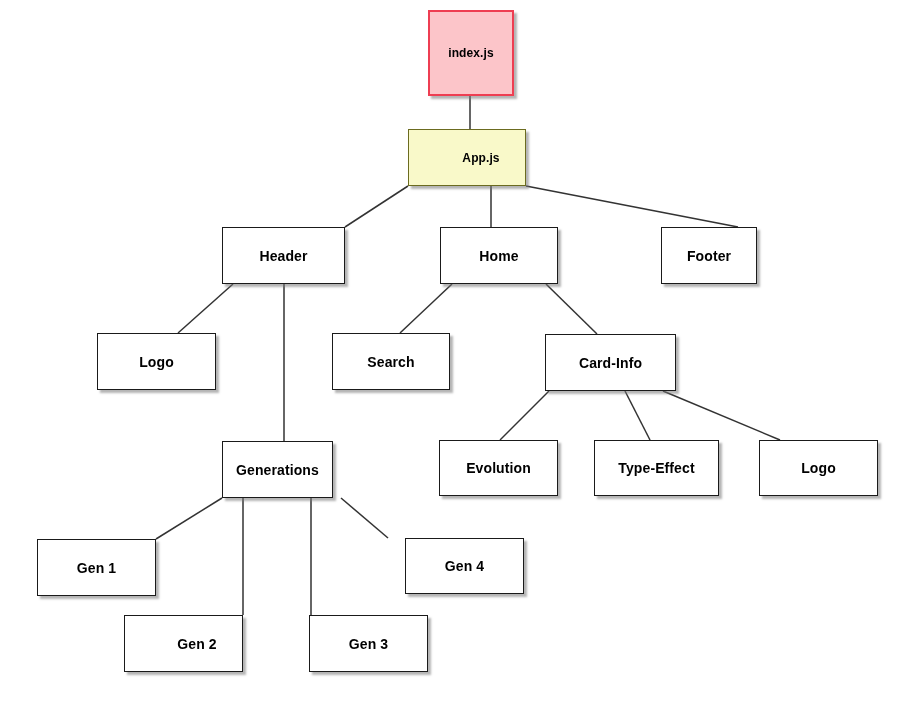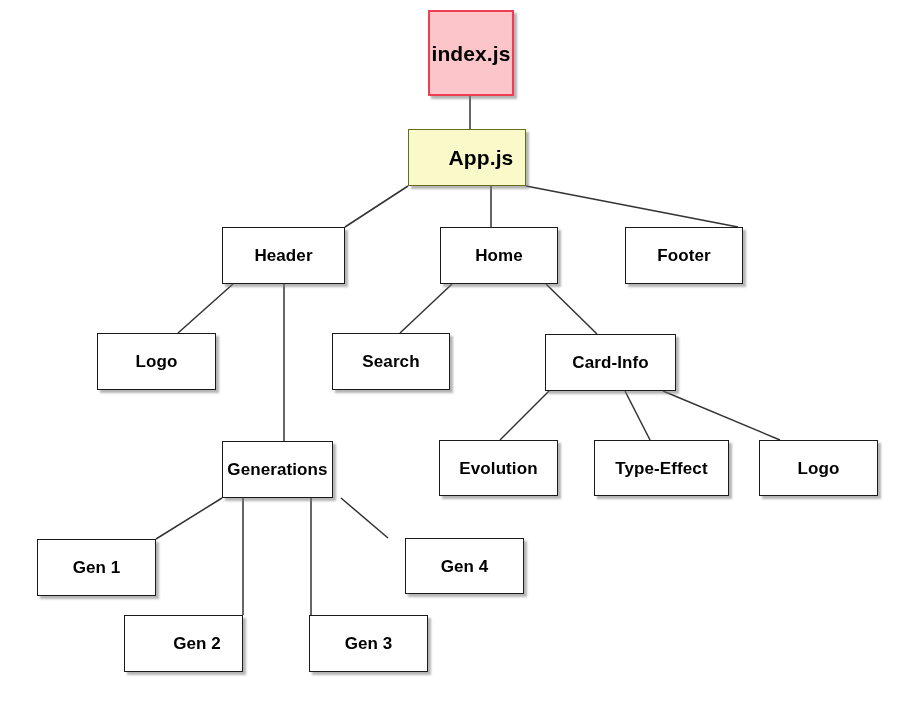--- a/index.html
+++ b/index.html
@@ -27,38 +27,38 @@
     box-sizing: border-box;
     display: flex;
     align-items: center;
     justify-content: center;
     background: #ffffff;
     border: 1.6px solid #1a1a1a;
     box-shadow: 3px 3px 2px rgba(120,120,120,0.55);
     z-index: 2;
   }
   .node .label {
-    font-size: 17px;
+    font-size: 14px;
     font-weight: bold;
     color: #000000;
     letter-spacing: 0.1px;
     line-height: 1;
     white-space: nowrap;
   }
   .node.accent-pink {
     background: #fcc5c9;
     border: 2.4px solid #ee3e52;
   }
   .node.accent-yellow {
     background: #f9f9c9;
     border: 1.8px solid #6b6b1f;
   }
   .node.accent-pink .label,
   .node.accent-yellow .label {
-    font-size: 21px;
+    font-size: 12px;
   }
 </style>
 </head>
 <body>
 
 <div id="canvas">
   <svg id="edges" viewBox="0 0 912 720">
       <line x1="470" y1="96" x2="470" y2="129" stroke="#333333" stroke-width="1.5"></line>
       <line x1="408" y1="186" x2="345" y2="227" stroke="#333333" stroke-width="1.5"></line>
       <line x1="491" y1="186" x2="491" y2="227" stroke="#333333" stroke-width="1.5"></line>
@@ -81,39 +81,39 @@
       </div>
       <div class="node accent-yellow" style="left: 408px; top: 129px; width: 118px; height: 57px; padding-left: 28px;">
         <span class="label">App.js</span>
       </div>
       <div class="node" style="left: 222px; top: 227px; width: 123px; height: 57px;">
         <span class="label">Header</span>
       </div>
       <div class="node" style="left: 440px; top: 227px; width: 118px; height: 57px;">
         <span class="label">Home</span>
       </div>
-      <div class="node" style="left: 625px; top: 227px; width: 118px; height: 57px;">
+      <div class="node" style="left: 661px; top: 227px; width: 96px; height: 57px;">
         <span class="label">Footer</span>
       </div>
       <div class="node" style="left: 97px; top: 333px; width: 119px; height: 57px;">
         <span class="label">Logo</span>
       </div>
       <div class="node" style="left: 332px; top: 333px; width: 118px; height: 57px;">
         <span class="label">Search</span>
       </div>
       <div class="node" style="left: 545px; top: 334px; width: 131px; height: 57px;">
         <span class="label">Card-Info</span>
       </div>
       <div class="node" style="left: 222px; top: 441px; width: 111px; height: 57px; align-items: center;">
         <span class="label">Generations</span>
       </div>
       <div class="node" style="left: 439px; top: 440px; width: 119px; height: 56px;">
         <span class="label">Evolution</span>
       </div>
-      <div class="node" style="left: 594px; top: 440px; width: 135px; height: 56px;">
+      <div class="node" style="left: 594px; top: 440px; width: 125px; height: 56px;">
         <span class="label">Type-Effect</span>
       </div>
       <div class="node" style="left: 759px; top: 440px; width: 119px; height: 56px;">
         <span class="label">Logo</span>
       </div>
       <div class="node" style="left: 37px; top: 539px; width: 119px; height: 57px;">
         <span class="label">Gen 1</span>
       </div>
       <div class="node" style="left: 369px; top: 538px; width: 119px; height: 56px; margin-left: 36px;">
         <span class="label">Gen 4</span>

